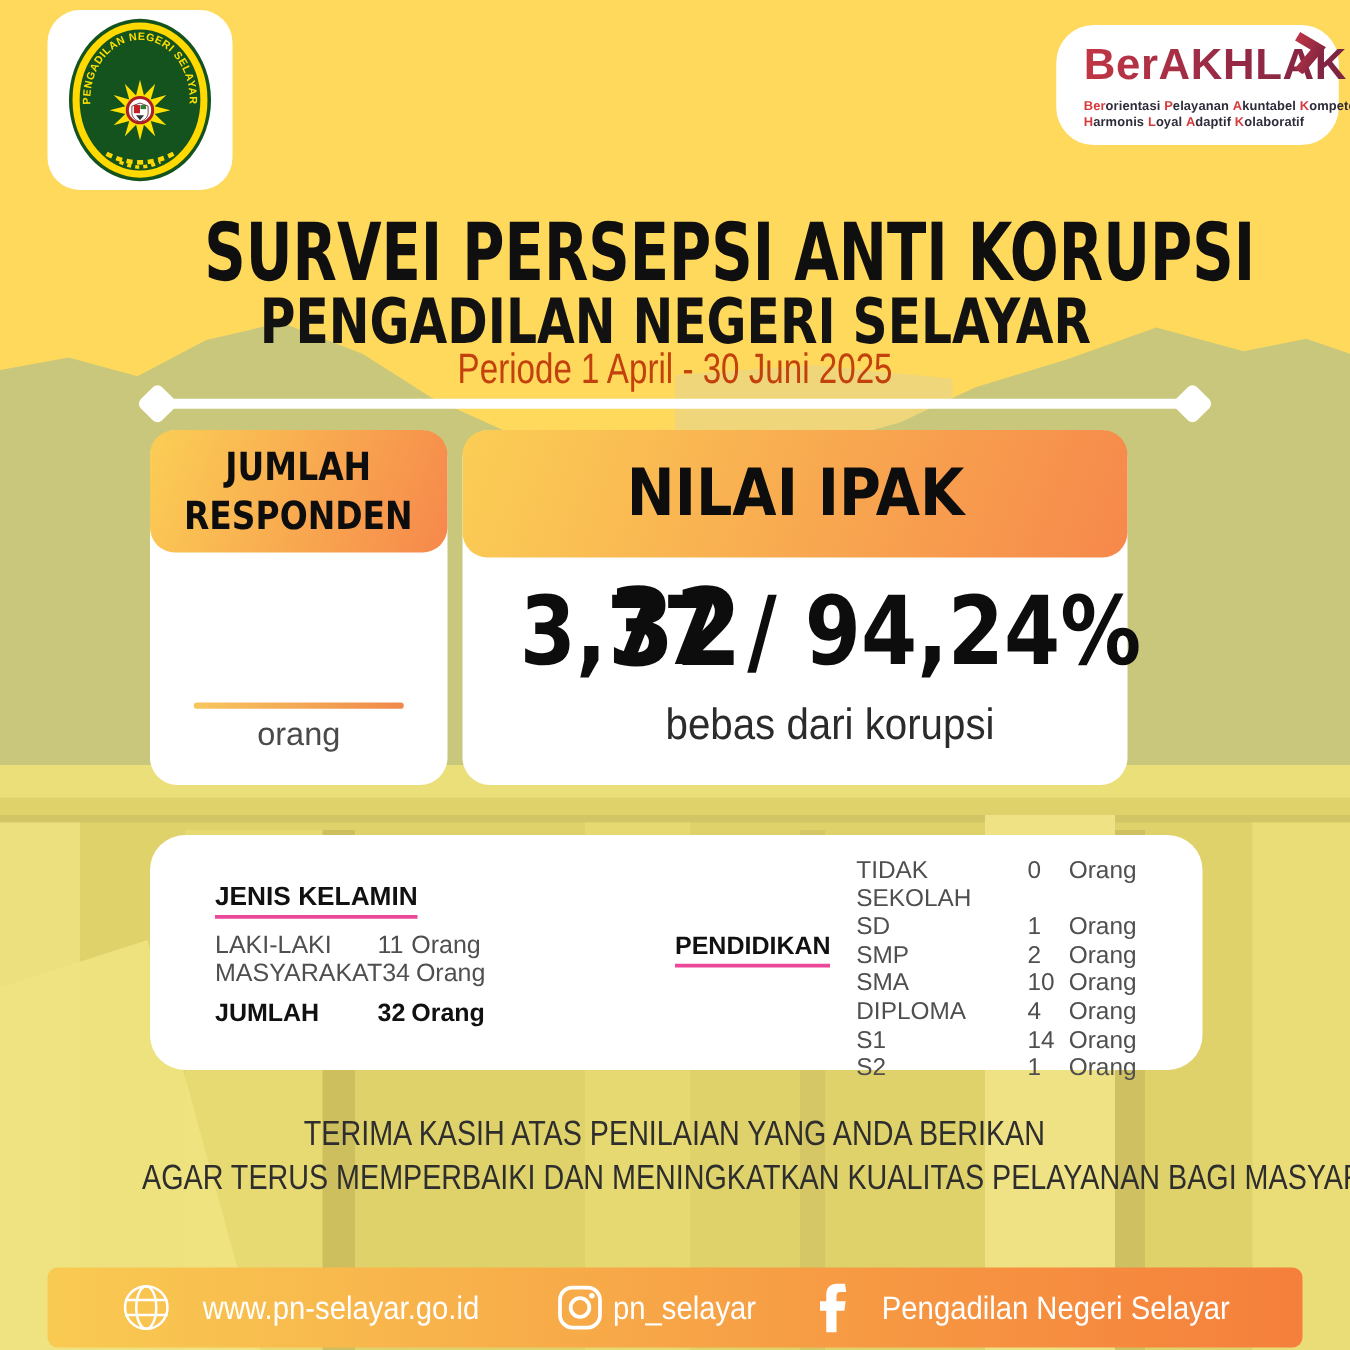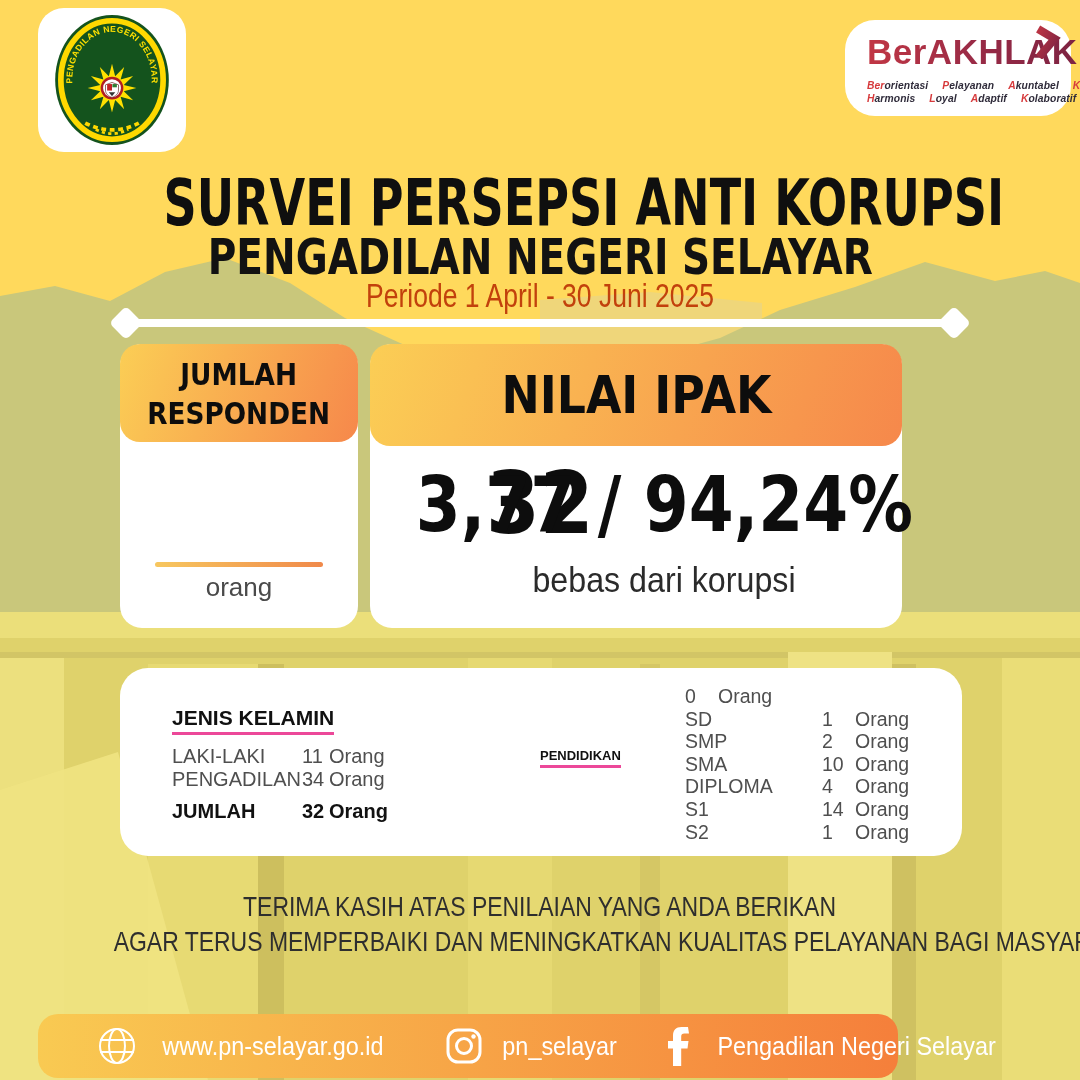--- a/index.html
+++ b/index.html
@@ -10,21 +10,21 @@
 
   
   .logo-card{position:absolute;left:38px;top:8px;width:148px;height:144px;background:#fff;border-radius:26px;z-index:2;display:flex;align-items:center;justify-content:center;}
 
   
   .bk-card{position:absolute;left:845px;top:20px;width:226px;height:96px;background:#fff;border-radius:30px;z-index:2;}
   .bk-title{position:absolute;left:22px;top:12px;font-size:35px;font-weight:bold;letter-spacing:.5px;
     background:linear-gradient(90deg,#C13644,#9A2B46,#7D2342);-webkit-background-clip:text;background-clip:text;color:transparent;}
   .bk-arrow{position:absolute;right:10px;top:5px;}
   .bk-tag{position:absolute;left:22px;top:59px;font-size:10.3px;font-weight:bold;line-height:13px;color:#2F2B3A;letter-spacing:.1px;}
-  .bk-word{margin-right:14px;font-style:italic;}
+  .bk-word{margin-right:3px;}
   .bk-head{color:#D63A3C;}
 
   
   .title{position:absolute;left:0;right:0;top:166px;text-align:center;z-index:2;color:#0F0F0F;}
   .title .fit{font-family:"DejaVu Sans",sans-serif;font-weight:bold;font-size:64px;transform:scaleX(.72);}
   .subtitle{position:absolute;left:0;right:0;top:228px;text-align:center;z-index:2;color:#121212;}
   .subtitle .fit{font-family:"DejaVu Sans",sans-serif;font-weight:bold;font-size:50px;transform:scaleX(.78);}
   .period{position:absolute;left:0;right:0;top:276px;text-align:center;z-index:2;color:#c2410c;}
   .period .fit{font-size:34px;transform:scaleX(.78);}
 
@@ -58,33 +58,33 @@
   
   .demo-card{position:absolute;left:120px;top:668px;width:842px;height:188px;background:#fff;border-radius:28px;z-index:2;}
   .sec-title{display:inline-block;font-weight:bold;color:#111;border-bottom:3px solid #ec4899;padding-bottom:2px;}
   .gender{position:absolute;left:52px;top:38px;width:300px;}
   .gender .sec-title{font-size:21px;margin-bottom:10px;}
   .g-row{display:flex;width:295px;font-size:20px;color:#4F4F4F;line-height:23px;}
   .g-label{flex:0 0 130px;}
   .g-val{flex:0 0 27px;}
   .g-total{margin-top:9px;font-weight:bold;color:#111;}
   .edu-title-wrap{position:absolute;left:420px;top:78px;}
-  .edu-title-wrap .sec-title{font-size:13px;}
+  .edu-title-wrap .sec-title{font-size:20px;}
   .education{position:absolute;left:565px;top:17px;}
   .e-row{display:flex;width:265px;font-size:19.5px;color:#4F4F4F;line-height:22.6px;}
   .e-label{flex:0 0 137px;}
   .e-val{flex:0 0 33px;}
 
   
   .thanks{position:absolute;left:0;right:0;top:893px;text-align:center;z-index:2;color:#2E2E2E;}
   .ty-line{height:35px;line-height:28px;}
   .ty-line .fit{font-size:28px;transform:scaleX(.82);}
 
   
-  .footer{position:absolute;left:38px;top:1014px;width:860px;height:64px;border-radius:20px;z-index:2;
+  .footer{position:absolute;left:38px;top:1014px;width:1004px;height:64px;border-radius:8px;z-index:2;
     background:linear-gradient(90deg,#F9CA52,#F57F3B);display:flex;align-items:center;color:#fff;}
   .f-item{display:flex;align-items:center;}
   .f-text{font-size:26px;}
   .f-text .fit{transform:scaleX(.9);}
   .icon{display:flex;align-items:center;justify-content:center;}
 </style>
 </head>
 <body>
 
 <div class="stage">
@@ -172,35 +172,36 @@
 
   <div class="demo-card">
     <div class="gender">
       <span class="sec-title">JENIS KELAMIN</span>
       <div class="g-row">
         <span class="g-label">LAKI-LAKI</span>
         <span class="g-val">11</span>
         <span class="g-unit">Orang</span>
       </div>
       <div class="g-row">
-        <span class="g-label">PENGADILAN</span>
+        <span class="g-label">MASYARAKAT</span>
         <span class="g-val">34</span>
         <span class="g-unit">Orang</span>
       </div>
       <div class="g-row g-total">
         <span class="g-label">JUMLAH</span>
         <span class="g-val">32</span>
         <span class="g-unit">Orang</span>
       </div>
     </div>
     <div class="edu-title-wrap">
       <span class="sec-title">PENDIDIKAN</span>
     </div>
     <div class="education">
       <div class="e-row">
+        <span class="e-label">TIDAK SEKOLAH</span>
         <span class="e-val">0</span>
         <span class="e-unit">Orang</span>
       </div>
       <div class="e-row">
         <span class="e-label">SD</span>
         <span class="e-val">1</span>
         <span class="e-unit">Orang</span>
       </div>
       <div class="e-row">
         <span class="e-label">SMP</span>
@@ -248,21 +249,21 @@
       <span class="f-text" style="margin-left:12px;"><span class="fit">www.pn-selayar.go.id</span></span>
     </div>
     <div class="f-item" style="margin-left:48px;">
       <span class="icon">
         <svg width="40" height="40" viewBox="0 0 40 40" fill="none" stroke="#fff" stroke-width="3">
           <rect x="4" y="4" width="32" height="32" rx="10"></rect>
           <circle cx="20" cy="20" r="7.5"></circle>
           <circle cx="29.5" cy="10.5" r="2.2" fill="#fff" stroke="none"></circle>
         </svg>
       </span>
-      <span class="f-text" style="margin-left:12px;"><span class="fit">pn_selayar</span></span>
+      <span class="f-text" style=""><span class="fit">pn_selayar</span></span>
     </div>
     <div class="f-item" style="margin-left:44px;">
       <span class="icon">
         <svg width="22" height="40" viewBox="0 0 22 40" fill="#fff">
           <path d="M21,1 h-6.5 c-5.5,0 -8.5,3.2 -8.5,8.8 v5.2 h-5 v7.5 h5 v17.5 h8.2 v-17.5 h6.3 l1,-7.5 h-7.3 v-4.4 c0,-2 0.9,-3.1 3.2,-3.1 h4.6 z"></path>
         </svg>
       </span>
       <span class="f-text" style="margin-left:13px;"><span class="fit">Pengadilan Negeri Selayar</span></span>
     </div>
   </div>

